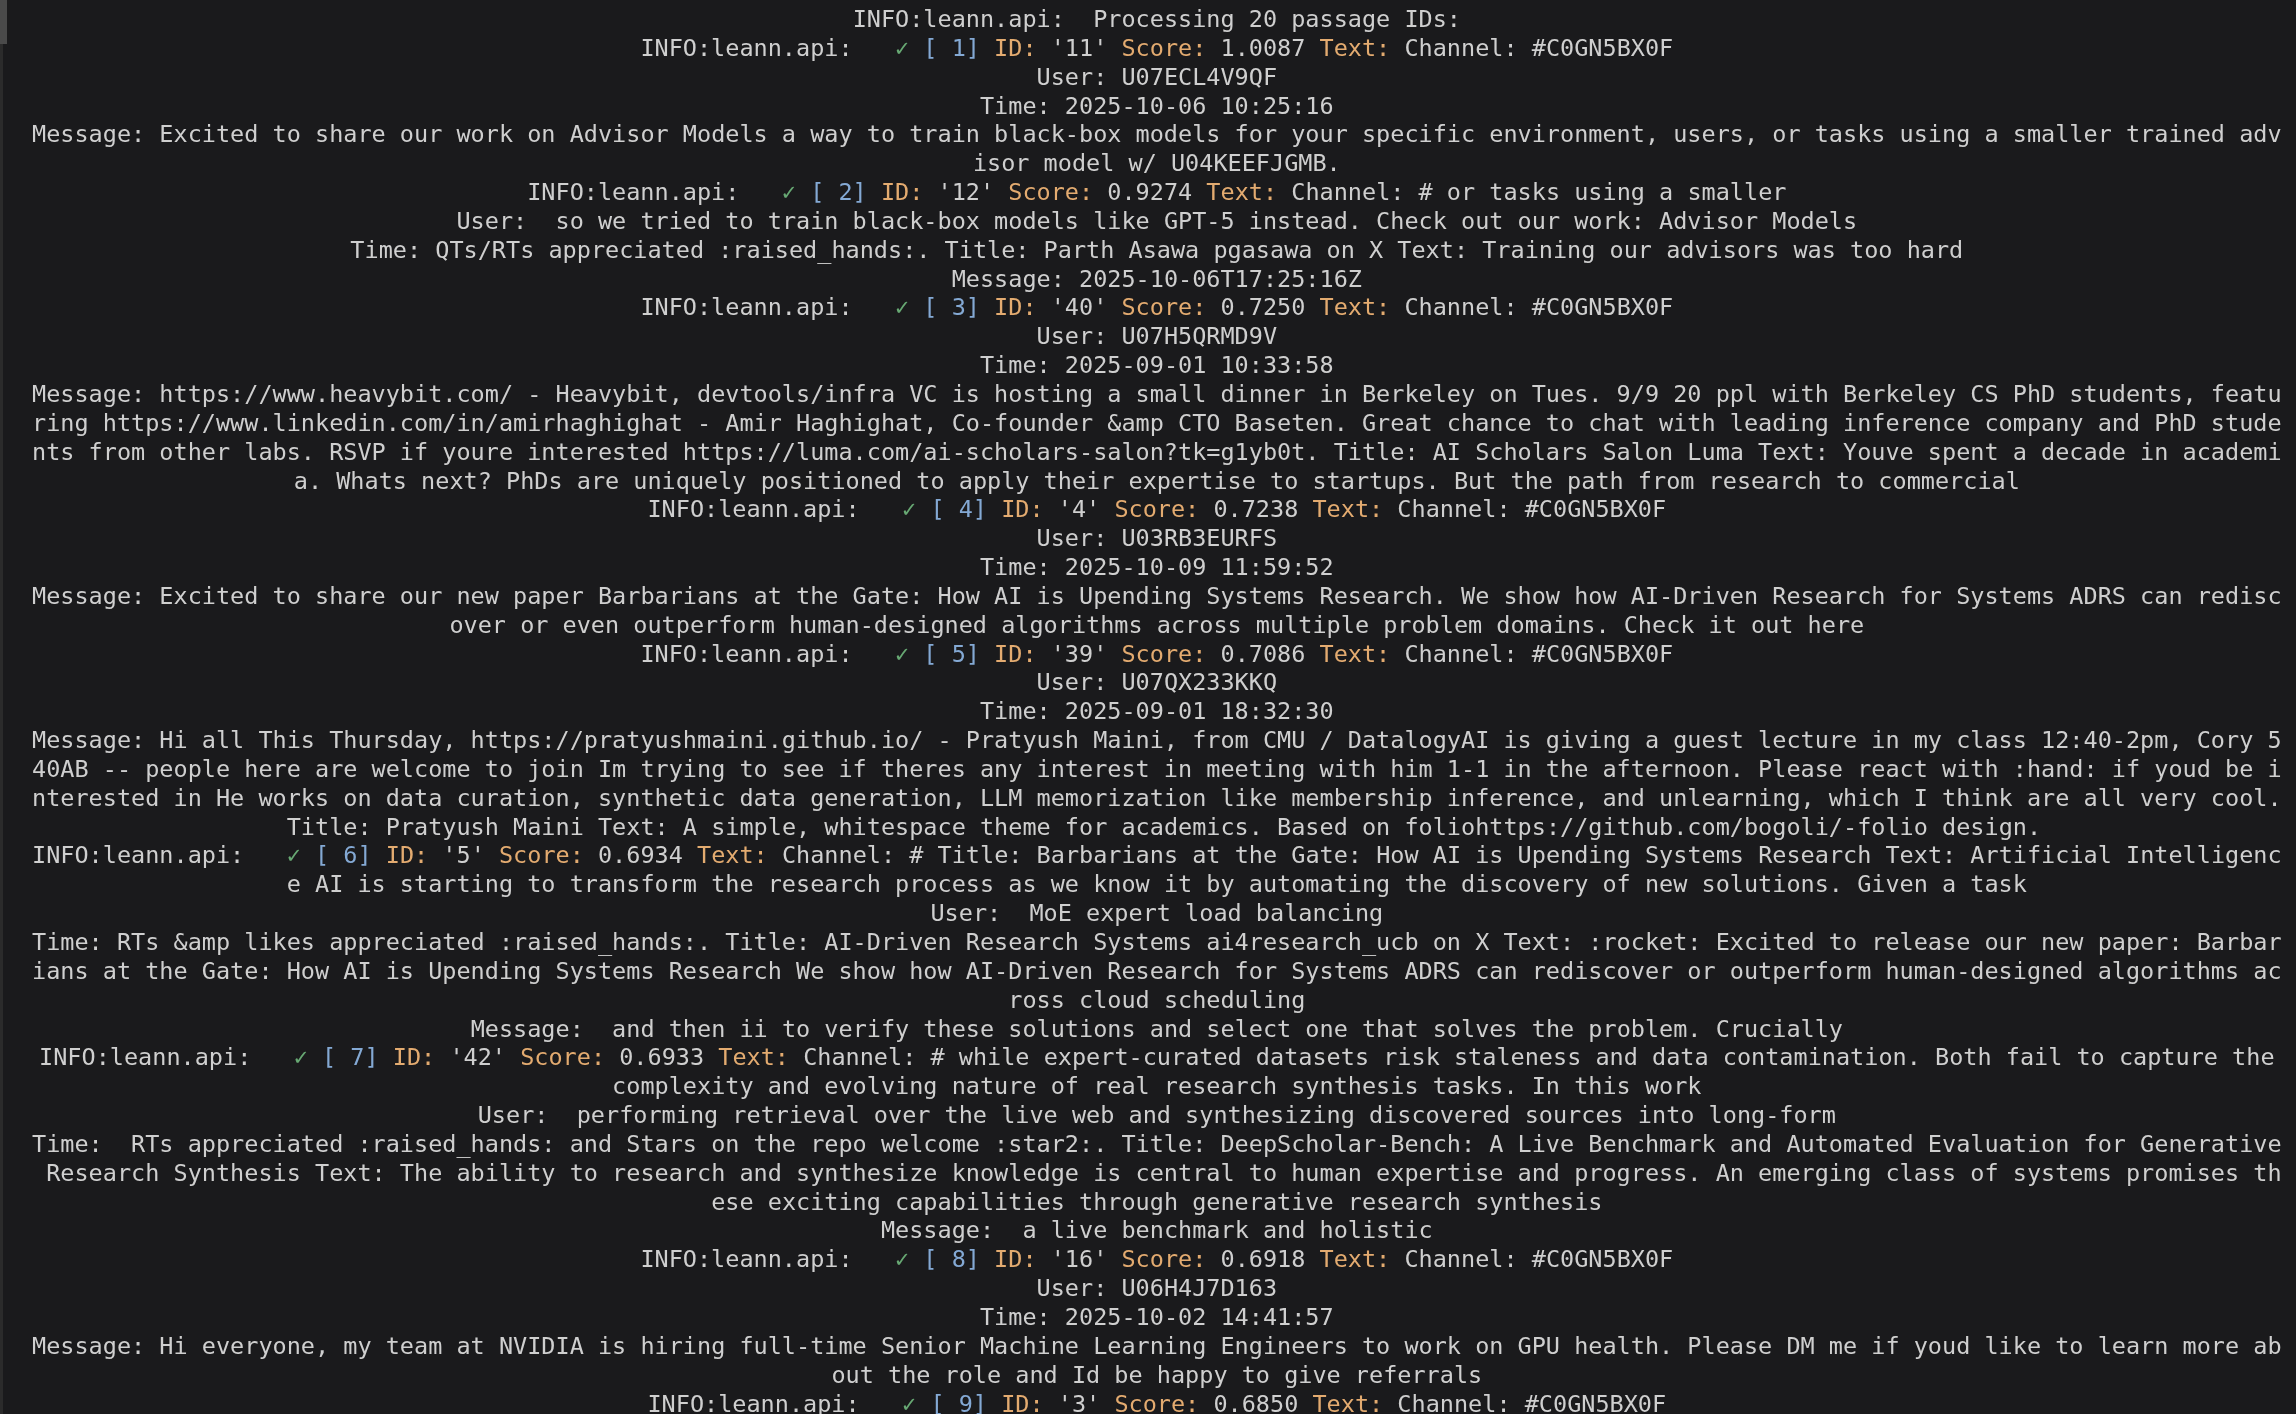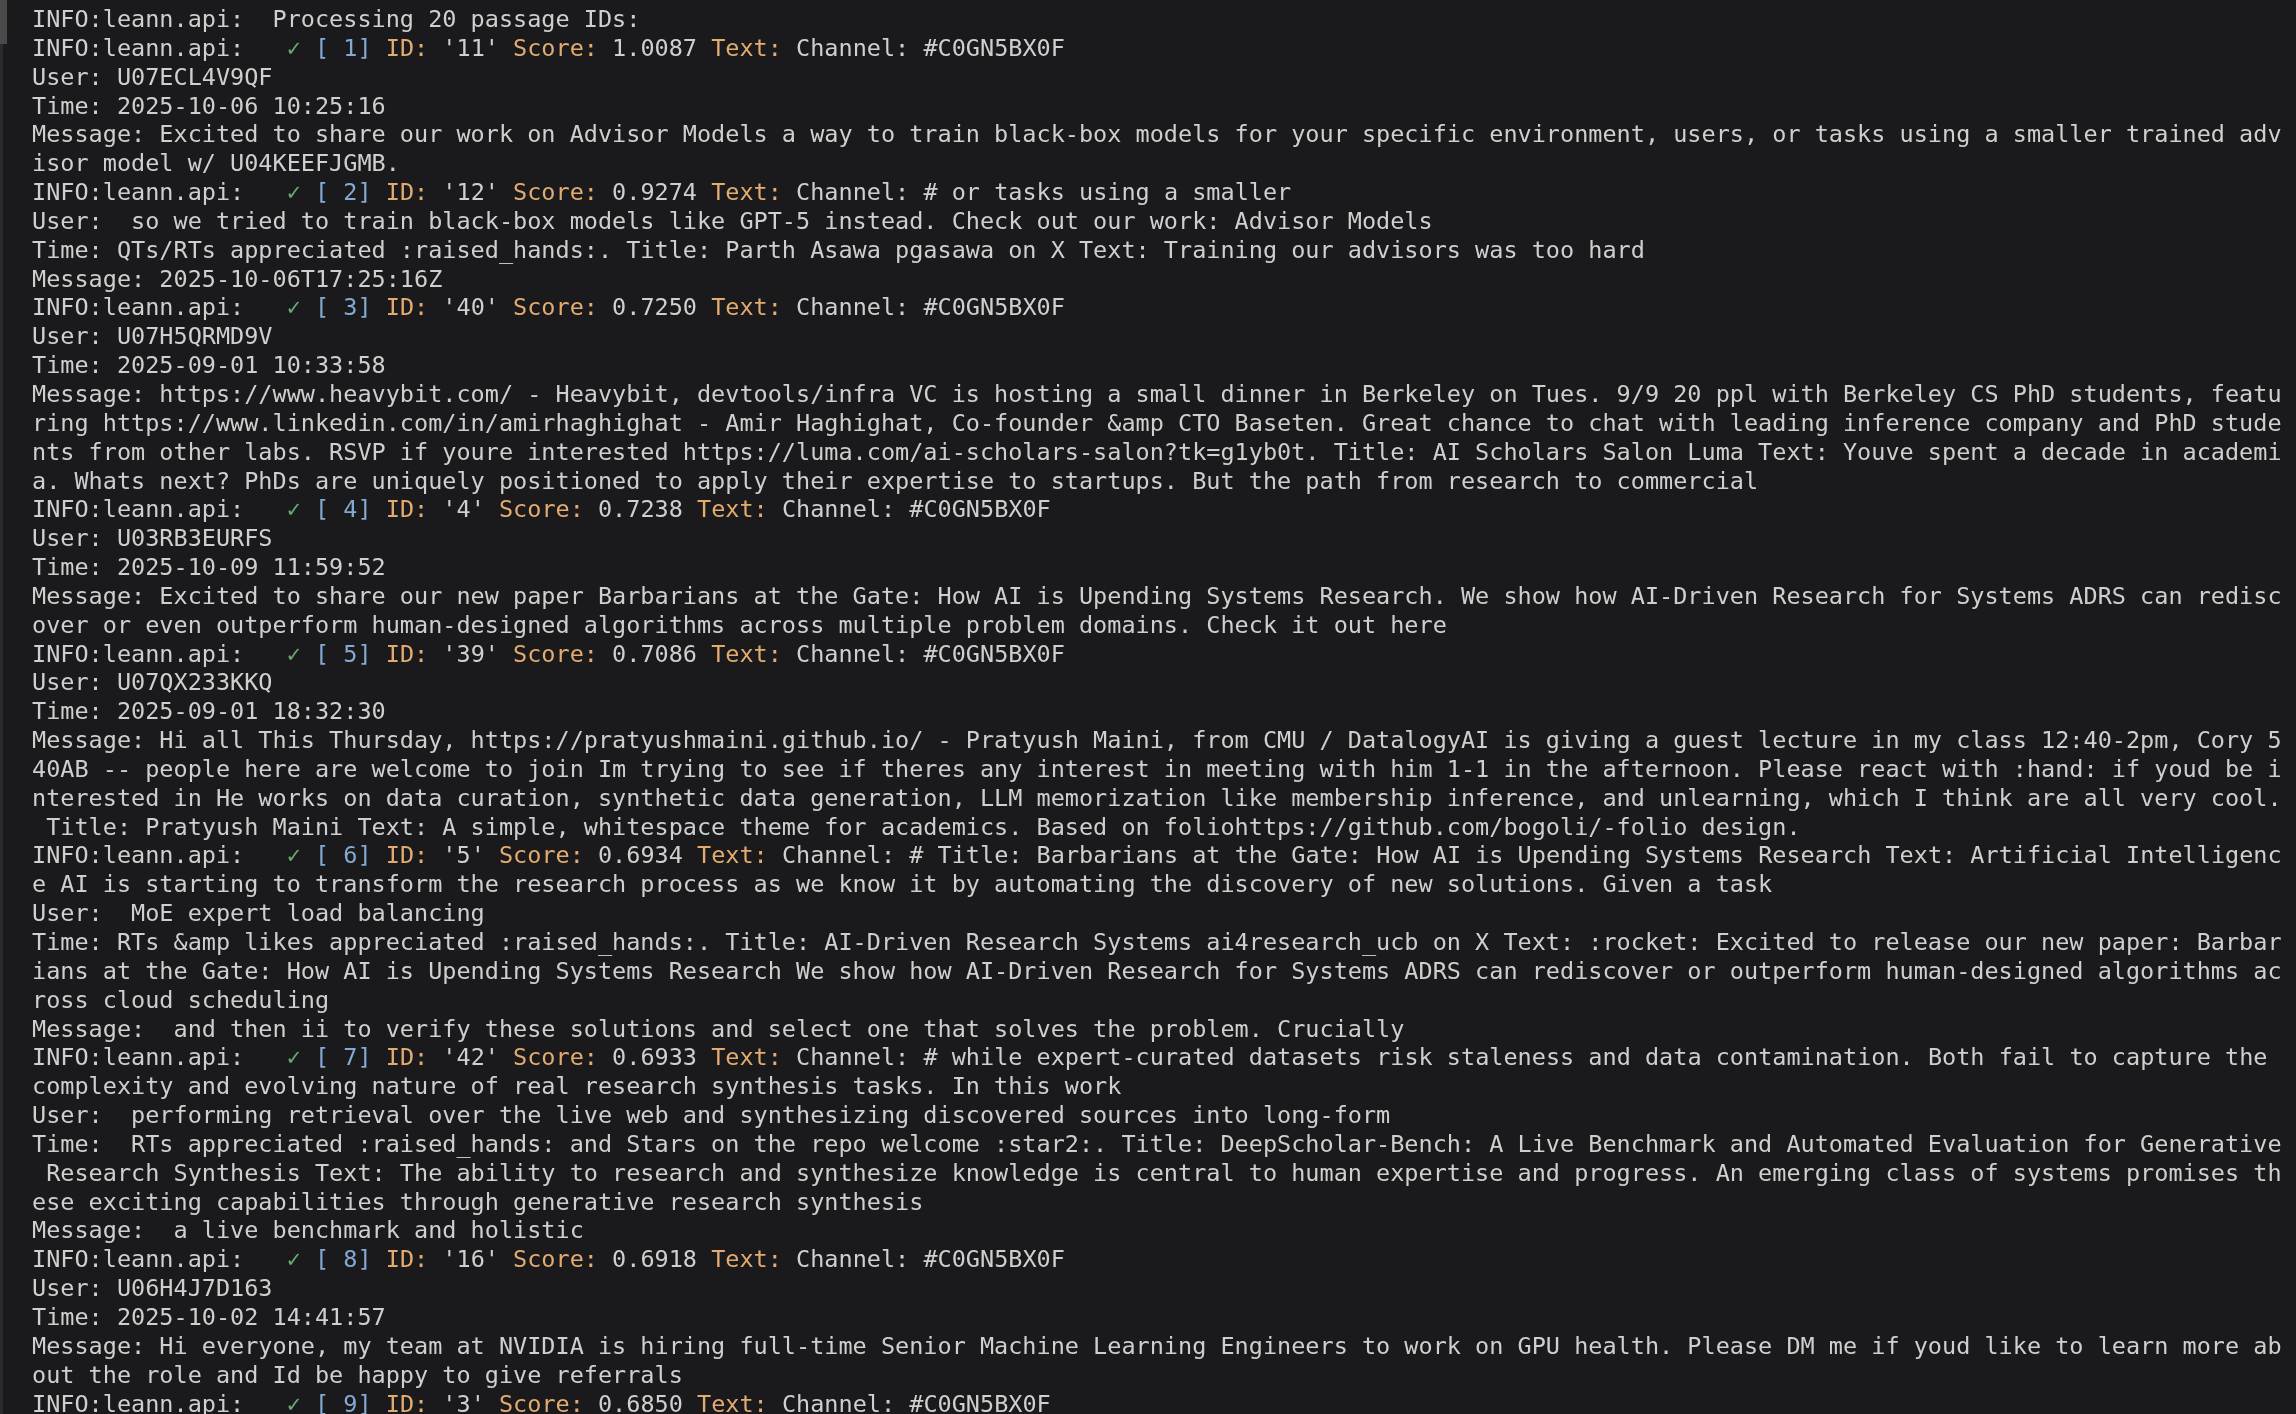--- a/index.html
+++ b/index.html
@@ -33,20 +33,21 @@
   }
   .terminal {
     position: absolute;
     left: 0; top: 0;
     padding: 5px 0 0 32px;
     white-space: pre;
   }
   .line {
     height: 28.85px;
     white-space: pre;
+    text-align: center;
   }
   .seg-plain { color: var(--fg, #cfcfcf); }
   .seg-check { color: var(--green, #67a873); }
   .seg-rank  { color: var(--blue, #84a9d4); }
   .seg-label { color: var(--orange, #e3ab70); }
 </style>
 </head>
 <body style="--bg: #1a1a1c; --fg: #cfcfcf; --green: #67a873; --blue: #84a9d4; --orange: #e3ab70;">
 
 <div class="scrollbar-track" style="background: rgb(43, 43, 43);"></div>

